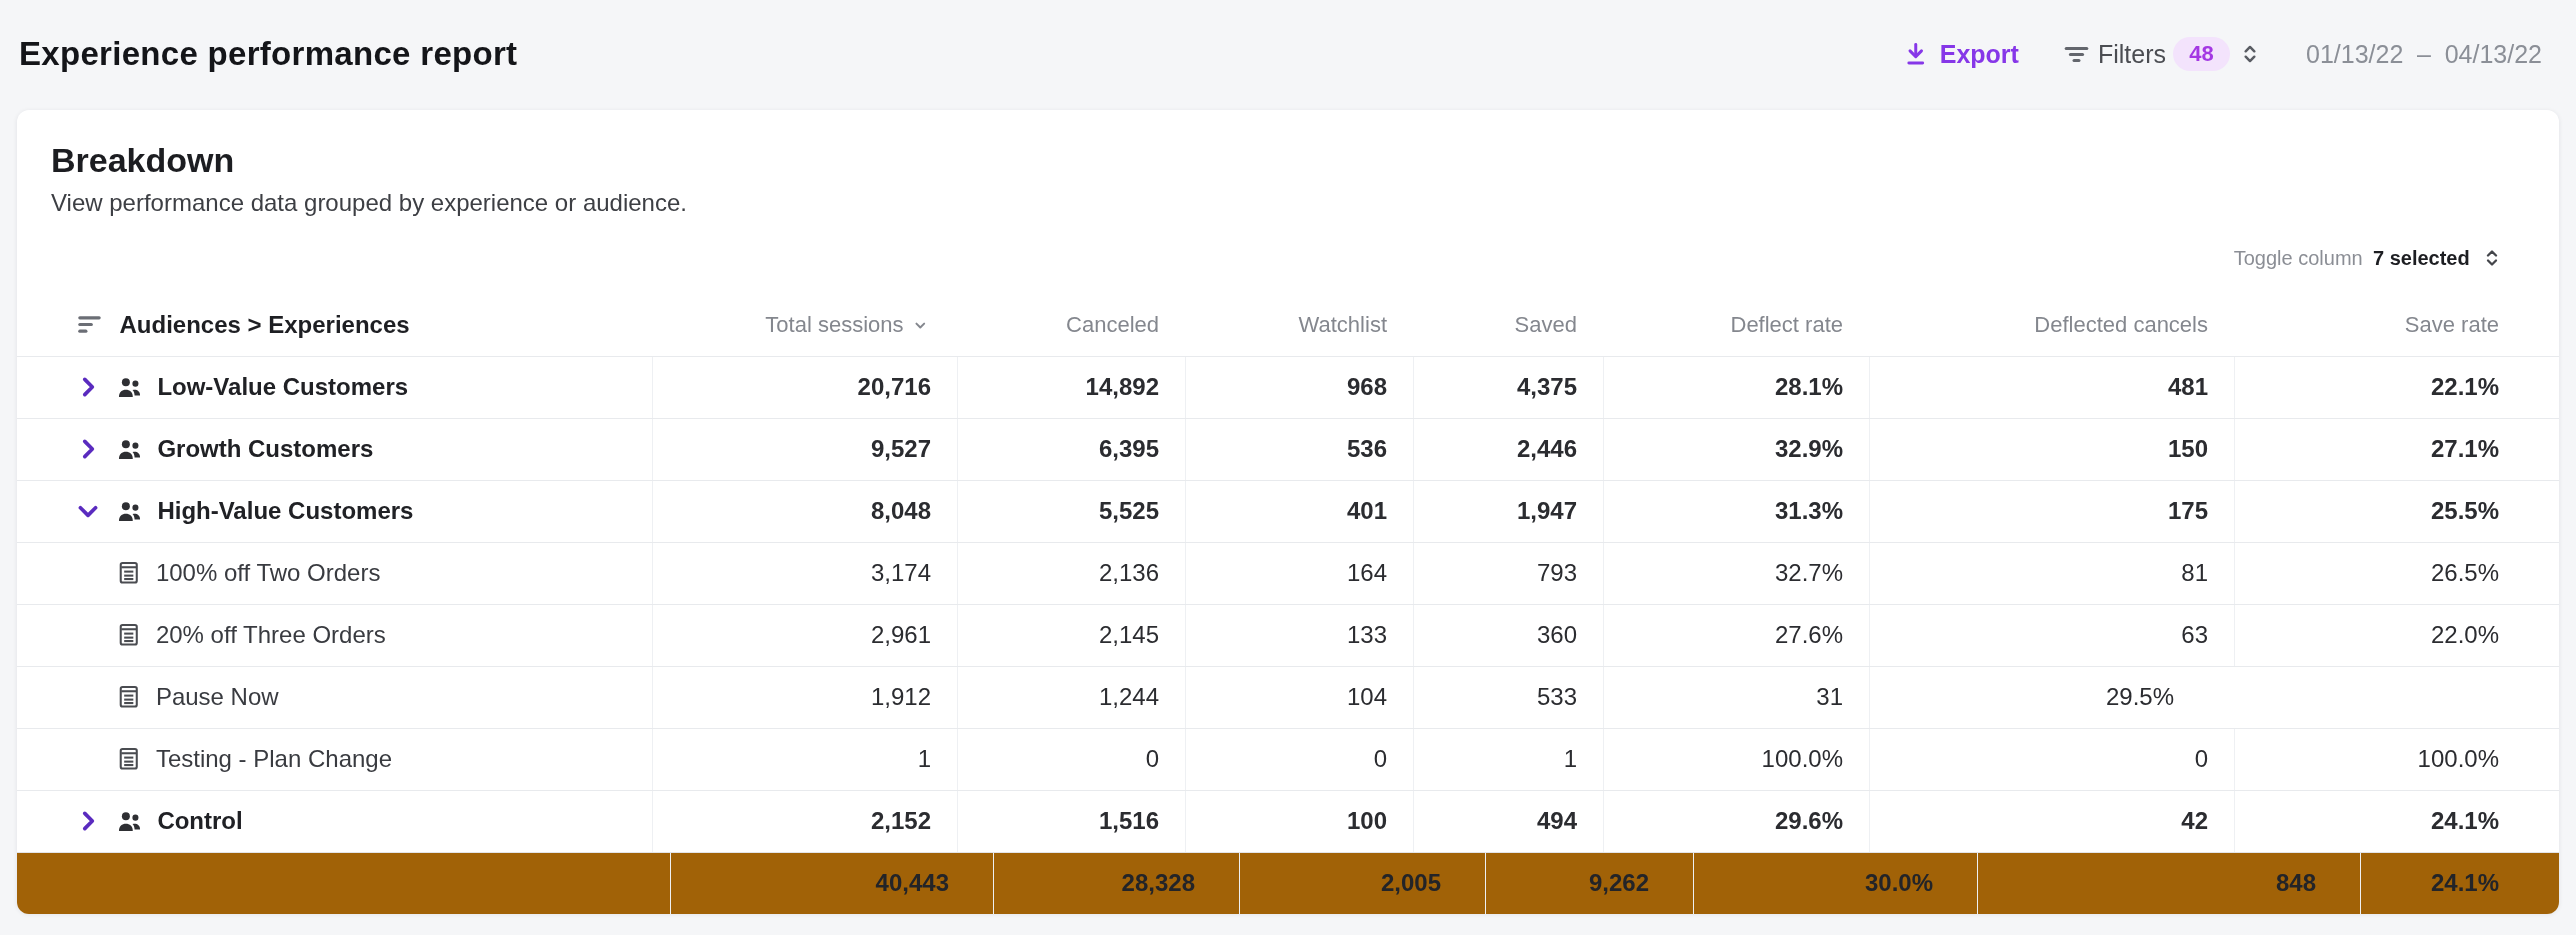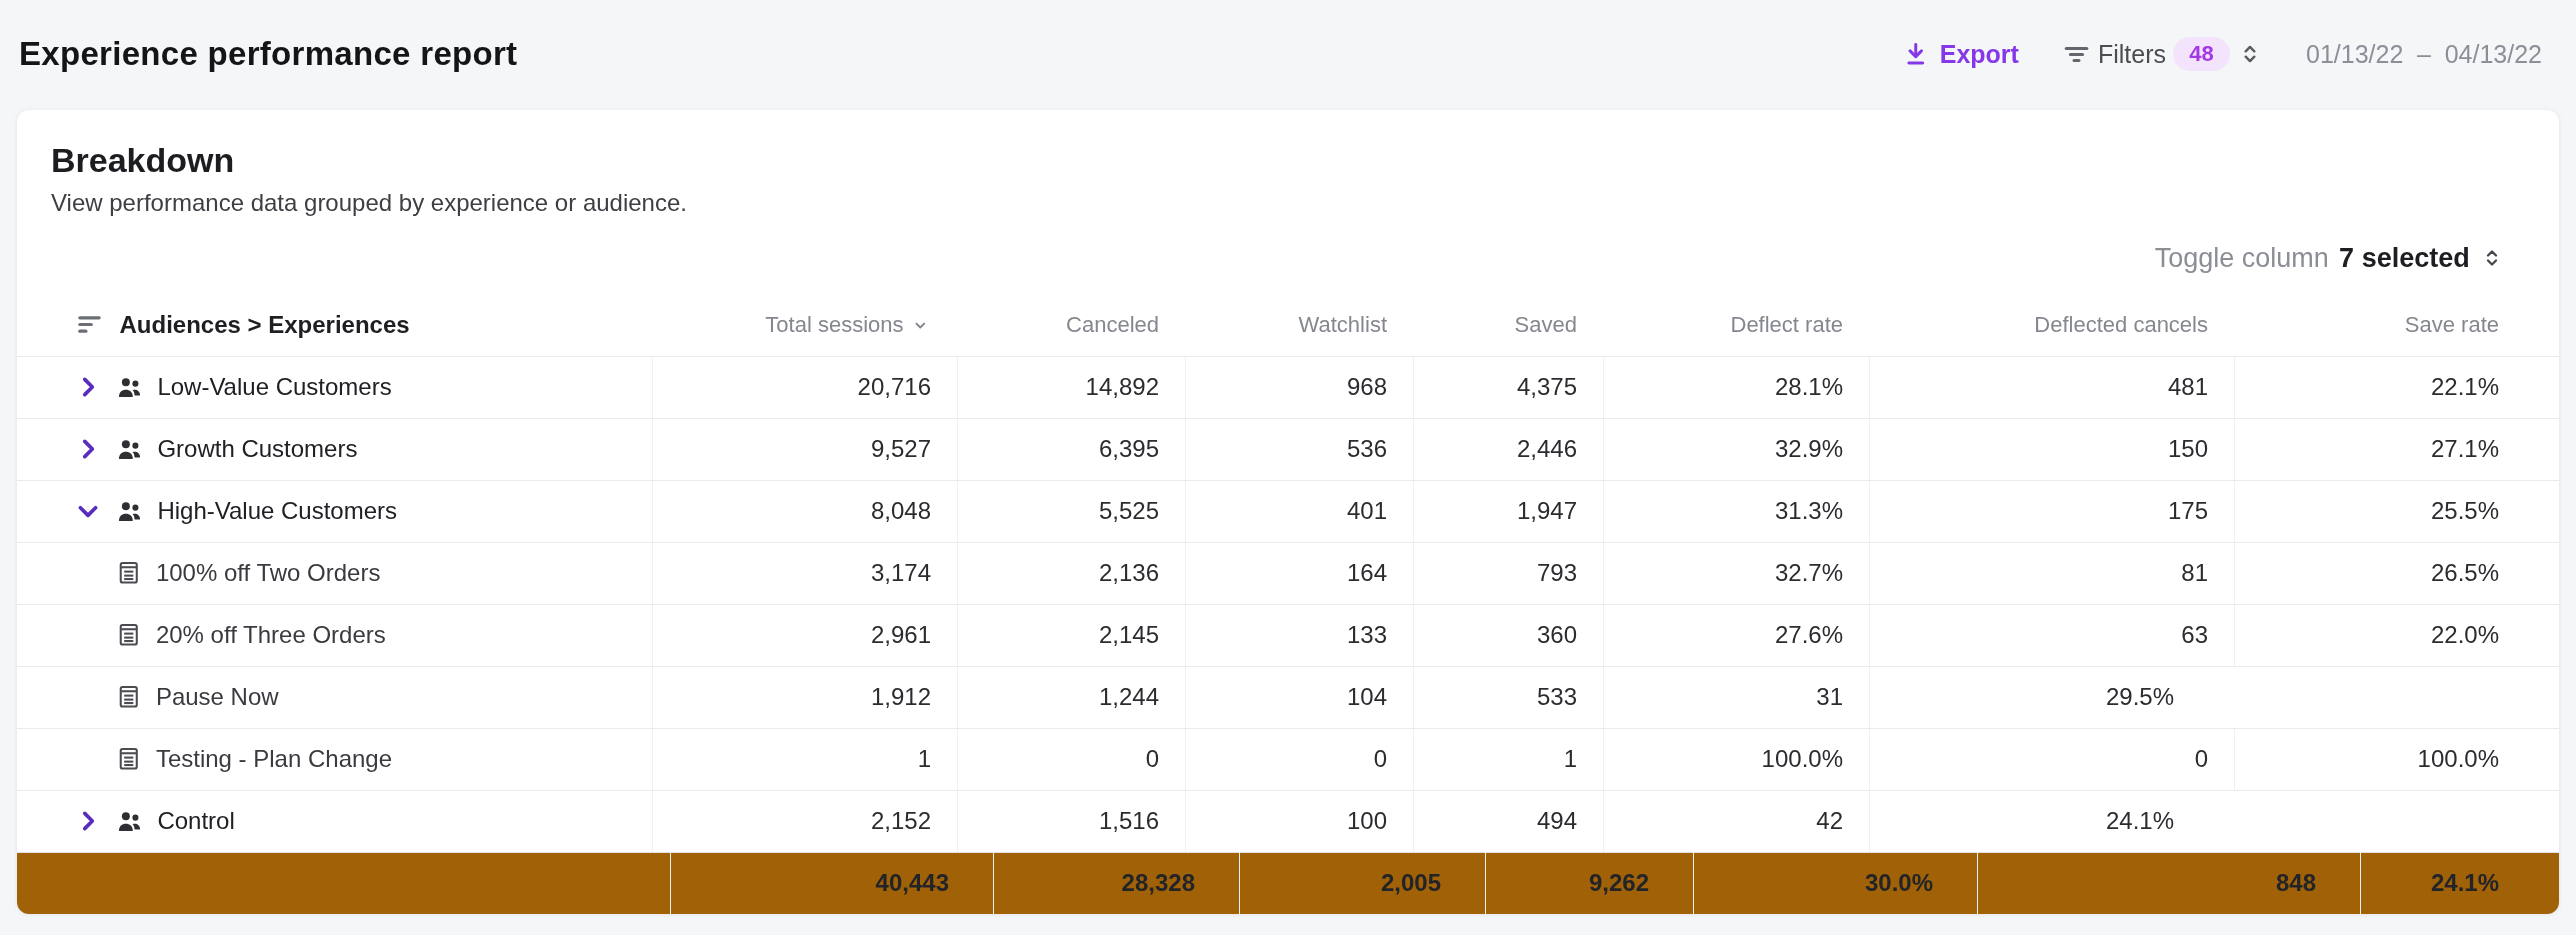--- a/index.html
+++ b/index.html
@@ -26,21 +26,21 @@
   .date-range { display:flex; align-items:center; gap:13.7px; font-size:25px; color:#8b8f97; cursor:pointer; }
 
   
   .card { position:absolute; left:17px; top:110px; width:2542px; height:802px;
           background:#ffffff; border-radius:12px; box-shadow:0 1.7px 5.2px rgba(20,24,40,.09); }
   .card-head { padding:26px 34px 0 34px; }
   .card-title { font-size:34px; font-weight:700; color:#1c1d21; line-height:48px; }
   .card-sub { font-size:24px; color:#3d3f44; line-height:33px; margin-top:1.7px; }
 
   .toggle-row { margin-top:19px; height:41px; display:flex; align-items:center;
-                justify-content:flex-end; gap:10.3px; padding-right:55px; font-size:27px; }
+                justify-content:flex-end; gap:10.3px; padding-right:55px; font-size:20px; }
   .toggle-label { color:#8b8e95; }
   .toggle-value { color:#1d1e22; font-weight:700; cursor:pointer; }
 
   
   .grid { display:grid; grid-template-columns:635px 305px 228px 228px 190px 266px 365px 1fr; }
   .hdr { height:77px; align-items:center; padding-top:15.5px; }
   .name-head { display:flex; align-items:center; gap:15.5px; padding-left:58px;
                font-weight:700; font-size:24px; color:#1e1f23; }
   .col-head { display:flex; align-items:center; justify-content:flex-end; gap:6.9px;
               padding-right:26px; font-size:22px; color:#84878e; cursor:pointer; }
@@ -48,21 +48,21 @@
 
   .row { height:62px; border-top:1.7px solid #e8eaed; cursor:pointer; }
   .cell { display:flex; align-items:center; }
   .cell.num { justify-content:flex-end; padding-right:26px; font-size:24px;
               color:#2b2c30; border-left:1.7px solid #eef0f3; }
   .cell.num.last { padding-right:60px; }
   .name-cell { padding-left:58px; gap:13.7px; }
   .chev-slot { width:26px; height:26px; flex:0 0 26px; display:flex; align-items:center; }
   .rowicon { display:flex; align-items:center; }
   .rowlabel { font-size:24px; color:#202125; }
-  .row.audience .rowlabel, .row.audience .cell.num { font-weight:400; }
+  .row.audience .rowlabel, .row.audience .cell.num { font-weight:700; }
   .row.experience .rowlabel { font-weight:400; color:#393b40; }
 
   .totals { height:62px; border-top:1.7px solid #e2e4e8; background:#a16207;
             border-radius:0 0 12px 12px;gap:18px; }
   .totals .cell.num { font-weight:700; color:#232428; }
   .totals .cell.name-cell { border-left:none; }
 </style>
 </head>
 <body>
 
@@ -331,20 +331,21 @@
             <circle cx="16.9" cy="8.8" r="2.5"></circle>
             <path d="M15.6 13.8c2.8-.3 5.1 1.5 5.1 4.2v.6h-4.5c0-1.9-.6-3.5-1.7-4.6z"></path>
           </svg>
       </span>
       <span class="rowlabel">Control</span>
     </div>
     <div class="cell num">2,152</div>
     <div class="cell num">1,516</div>
     <div class="cell num">100</div>
     <div class="cell num">494</div>
+    <div class="cell num">29.6%</div>
     <div class="cell num">42</div>
     <div class="cell num last">24.1%</div>
   </div>
 
   <div class="grid totals">
     <div class="cell name-cell"></div>
     <div class="cell num">40,443</div>
     <div class="cell num">28,328</div>
     <div class="cell num">2,005</div>
     <div class="cell num">9,262</div>

